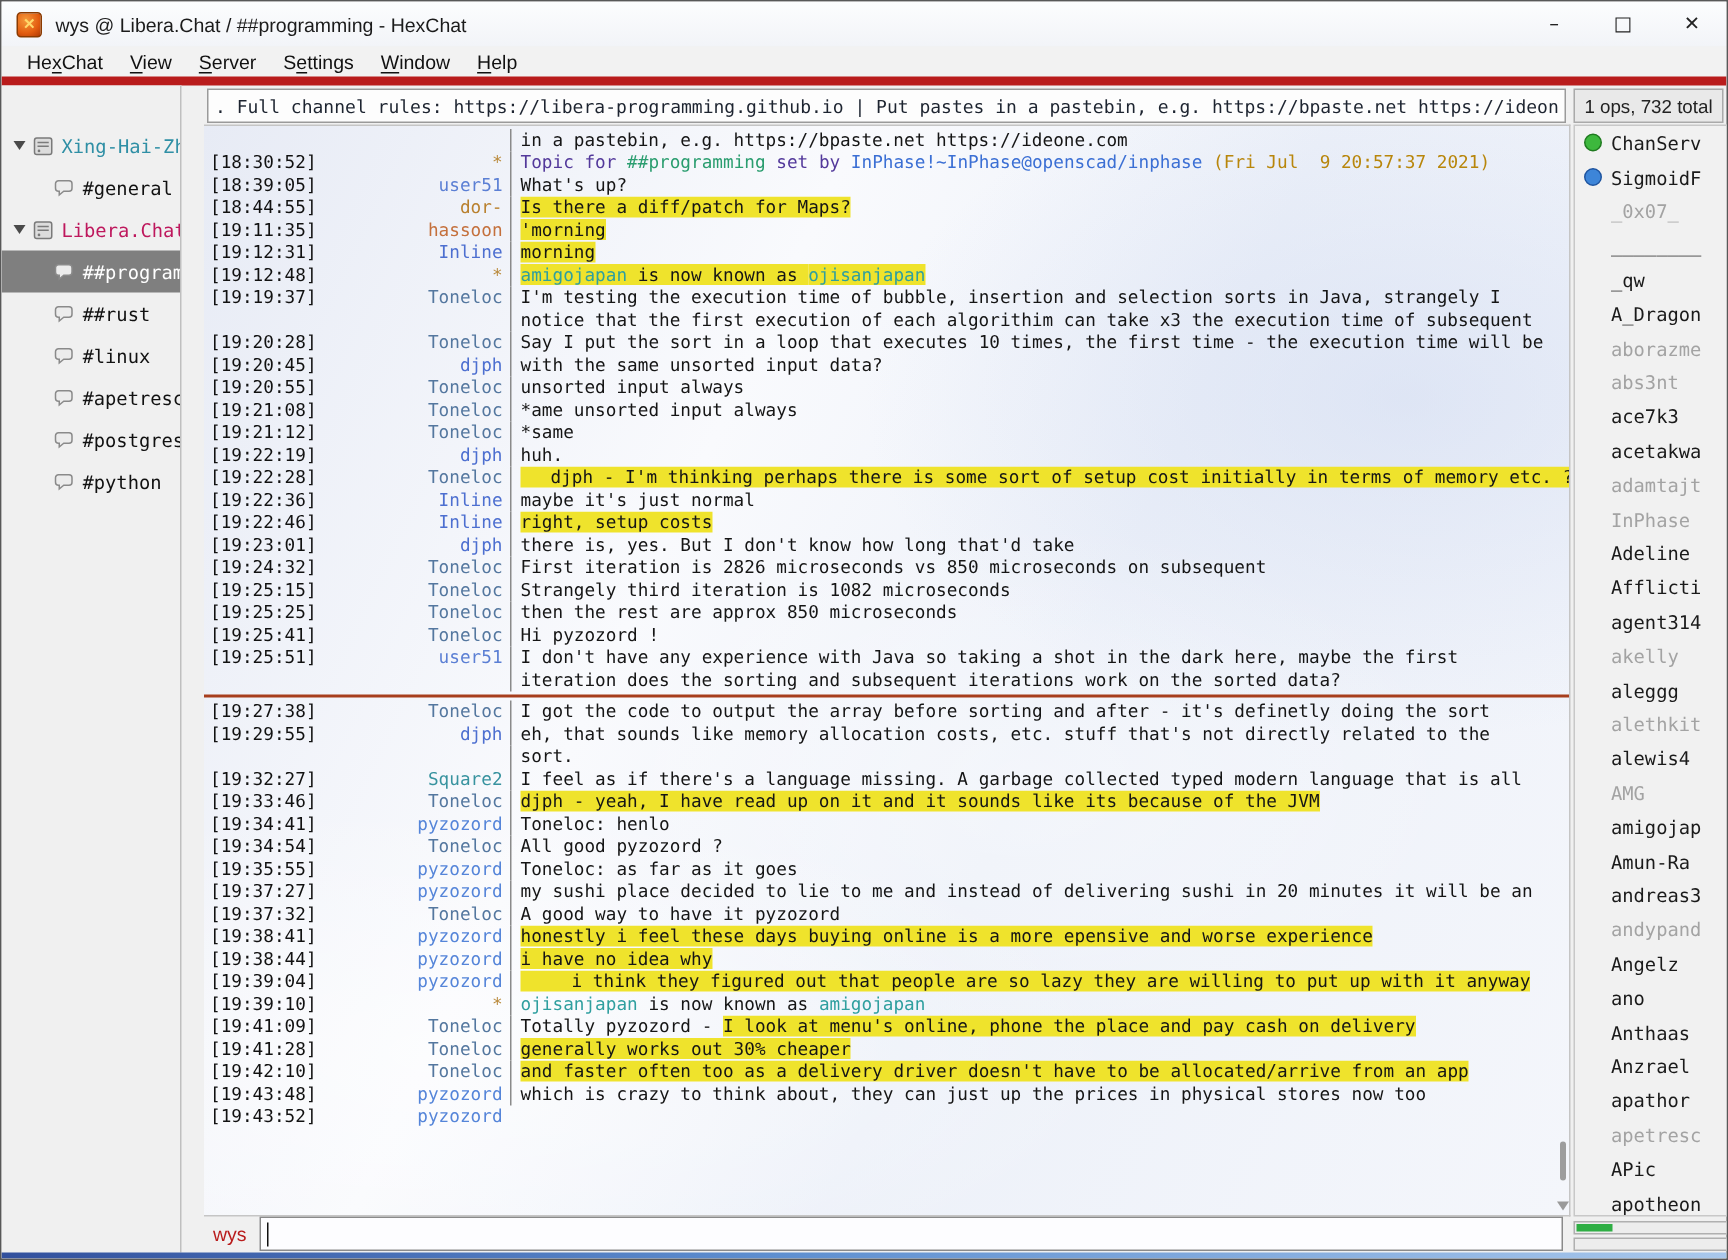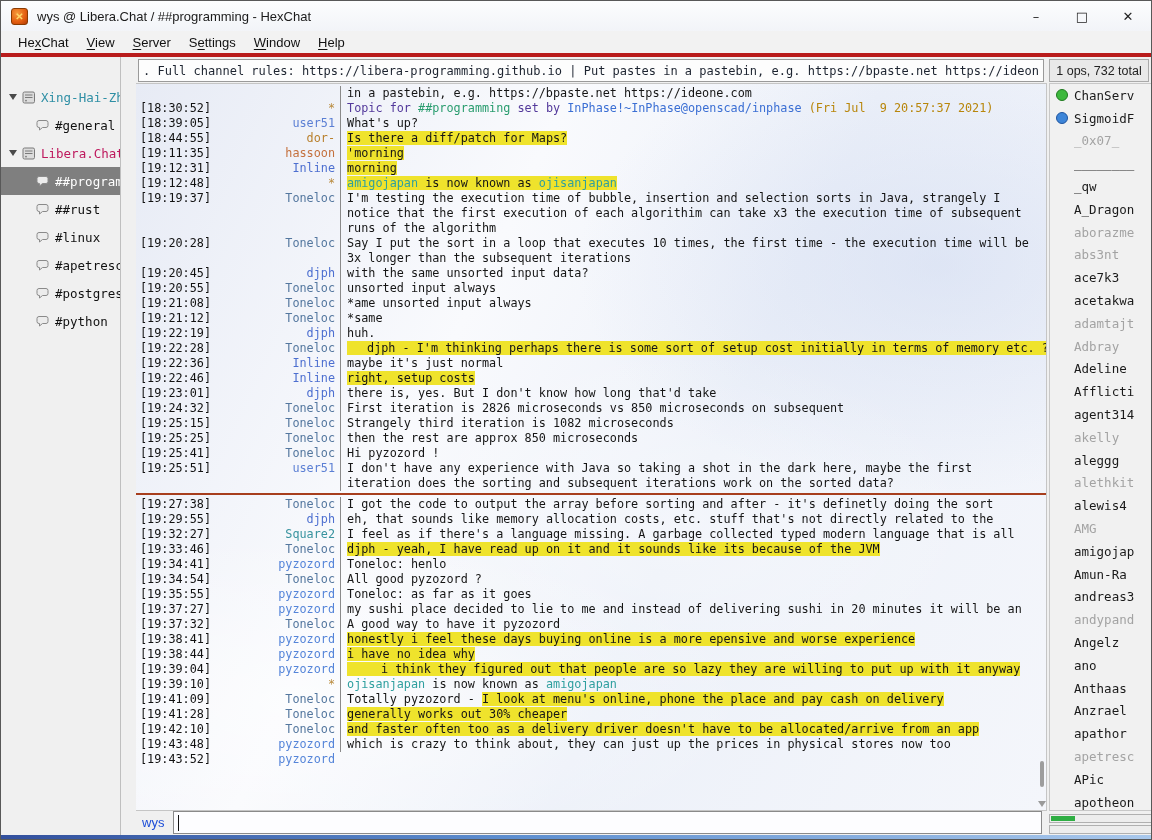--- a/index.html
+++ b/index.html
@@ -14,21 +14,21 @@
     background:radial-gradient(circle at 35% 30%,#f59a3c,#e35d10 60%,#b03a05);
     border:1px solid #8a3a00;display:flex;align-items:center;justify-content:center;
     color:#ffd86b;font-size:10px;font-weight:bold;}
   .title-text{font-size:13px;color:#1b1b1b;}
   .winbtns{margin-left:auto;display:flex;height:100%;}
   .winbtn{width:46px;height:100%;display:flex;align-items:center;justify-content:center;
     font-size:13px;color:#222;font-family:"DejaVu Sans",sans-serif;}
 
   
   .menubar{position:absolute;top:30px;left:0;right:0;height:26px;background:#f2f2f2;
-    display:flex;align-items:center;padding-left:8px;border-bottom:4px solid #b91c1c;}
+    display:flex;align-items:center;padding-left:8px;border-bottom:6px solid #b91c1c;}
   .menu-item{font-size:13px;color:#111;padding:3px 9px;}
   .menu-item u{text-underline-offset:2px;}
 
   
   .topic-input{position:absolute;top:58px;left:137px;width:906px;height:23px;
     border:1px solid #9a9a9a;background:#fdfdfd;color:#1d2430;
     font-family:"DejaVu Sans Mono",monospace;font-size:12px;padding:2px 4px;outline:none;}
   .ops-box{position:absolute;top:58px;left:1048px;width:100px;height:23px;
     border:1px solid #aaa;background:#e9e9e9;display:flex;align-items:center;justify-content:center;
     font-size:12.5px;color:#222;}
@@ -73,21 +73,21 @@
   .udot.green{background:#3db83d;border:1px solid #1f7a1f;}
   .udot.blue{background:#3d85d8;border:1px solid #1f55a0;}
   .udot.none{visibility:hidden;}
   .ul-scroll{position:absolute;right:0;top:0;bottom:0;width:13px;background:#f4f4f4;border-left:1px solid #d8d8d8;}
   .ul-up{position:absolute;top:4px;left:2px;width:0;height:0;
     border-left:4px solid transparent;border-right:4px solid transparent;border-bottom:6px solid #a8a8a8;}
   .ul-thumb{position:absolute;top:16px;left:3px;width:6px;height:90px;background:#c9c9c9;border-radius:3px;}
 
   
   .inputbar{position:absolute;left:135px;bottom:5px;height:23px;right:109px;display:flex;align-items:center;}
-  .nick-label{font-size:13px;color:#1d4ed8;margin:0 9px 0 6px;}
+  .nick-label{font-size:13px;color:#b91c1c;margin:0 9px 0 6px;}
   .msg-entry{flex:1;height:23px;border:1px solid #8a8a8a;background:#fdfdff;position:relative;}
   .caret{position:absolute;left:4px;top:3px;width:1px;height:16px;background:#111;}
 
   
   .meters{position:absolute;left:1048px;width:104px;bottom:3px;height:22px;}
   .meter{height:9px;border:1px solid #b0b0b0;background:#ededed;margin-bottom:2px;position:relative;}
   .meter .fill{position:absolute;left:1px;top:1px;bottom:1px;background:#2fae44;}
 
   .accent{position:absolute;left:0;right:0;bottom:0;height:4px;
     background:linear-gradient(90deg,#32509d,#5e8fd0 45%,#a9c8ec);}
@@ -205,42 +205,40 @@
   <div class="chat" id="chat">
       <div class="chat-row"><div class="ct"></div><div class="cn"></div><div class="cm"><span>in a pastebin, e.g. https://bpaste.net https://ideone.com</span></div></div>
       <div class="chat-row"><div class="ct">[18:30:52]</div><div class="cn" style="color: rgb(185, 138, 60);">*</div><div class="cm"><span style="color: rgb(83, 57, 155);">Topic for </span><span style="color: rgb(42, 157, 111);">##programming</span><span style="color: rgb(83, 57, 155);"> set by </span><span style="color: rgb(59, 111, 212);">InPhase!~InPhase@openscad/inphase</span><span style="color: rgb(184, 134, 11);"> (Fri Jul  9 20:57:37 2021)</span></div></div>
       <div class="chat-row"><div class="ct">[18:39:05]</div><div class="cn" style="color: rgb(91, 127, 212);">user51</div><div class="cm"><span>What's up?</span></div></div>
       <div class="chat-row"><div class="ct">[18:44:55]</div><div class="cn" style="color: rgb(185, 129, 47);">dor-</div><div class="cm"><span style="background-color: rgb(239, 227, 44);">Is there a diff/patch for Maps?</span></div></div>
       <div class="chat-row"><div class="ct">[19:11:35]</div><div class="cn" style="color: rgb(196, 112, 60);">hassoon</div><div class="cm"><span style="background-color: rgb(239, 227, 44);">'morning</span></div></div>
       <div class="chat-row"><div class="ct">[19:12:31]</div><div class="cn" style="color: rgb(77, 111, 208);">Inline</div><div class="cm"><span style="background-color: rgb(239, 227, 44);">morning</span></div></div>
       <div class="chat-row"><div class="ct">[19:12:48]</div><div class="cn" style="color: rgb(185, 138, 60);">*</div><div class="cm"><span style="color: rgb(47, 159, 159); background-color: rgb(239, 227, 44);">amigojapan</span><span style="background-color: rgb(239, 227, 44);"> is now known as </span><span style="color: rgb(47, 159, 159); background-color: rgb(239, 227, 44);">ojisanjapan</span></div></div>
       <div class="chat-row"><div class="ct">[19:19:37]</div><div class="cn" style="color: rgb(84, 119, 159);">Toneloc</div><div class="cm"><span>I'm testing the execution time of bubble, insertion and selection sorts in Java, strangely I</span></div></div>
       <div class="chat-row"><div class="ct"></div><div class="cn"></div><div class="cm"><span>notice that the first execution of each algorithim can take x3 the execution time of subsequent</span></div></div>
-      <div class="chat-row"><div class="ct"></div><div class="cn"></div><div class="cm"><span>runs of the algorithm</span></div></div>
       <div class="chat-row"><div class="ct">[19:20:28]</div><div class="cn" style="color: rgb(84, 119, 159);">Toneloc</div><div class="cm"><span>Say I put the sort in a loop that executes 10 times, the first time - the execution time will be</span></div></div>
-      <div class="chat-row"><div class="ct"></div><div class="cn"></div><div class="cm"><span>3x longer than the subsequent iterations</span></div></div>
       <div class="chat-row"><div class="ct">[19:20:45]</div><div class="cn" style="color: rgb(77, 111, 208);">djph</div><div class="cm"><span>with the same unsorted input data?</span></div></div>
       <div class="chat-row"><div class="ct">[19:20:55]</div><div class="cn" style="color: rgb(84, 119, 159);">Toneloc</div><div class="cm"><span>unsorted input always</span></div></div>
       <div class="chat-row"><div class="ct">[19:21:08]</div><div class="cn" style="color: rgb(84, 119, 159);">Toneloc</div><div class="cm"><span>*ame unsorted input always</span></div></div>
       <div class="chat-row"><div class="ct">[19:21:12]</div><div class="cn" style="color: rgb(84, 119, 159);">Toneloc</div><div class="cm"><span>*same</span></div></div>
       <div class="chat-row"><div class="ct">[19:22:19]</div><div class="cn" style="color: rgb(77, 111, 208);">djph</div><div class="cm"><span>huh.</span></div></div>
       <div class="chat-row"><div class="ct">[19:22:28]</div><div class="cn" style="color: rgb(84, 119, 159);">Toneloc</div><div class="cm"><span style="background-color: rgb(239, 227, 44); padding-left: 20px;">djph - I'm thinking perhaps there is some sort of setup cost initially in terms of memory etc. ?</span></div></div>
       <div class="chat-row"><div class="ct">[19:22:36]</div><div class="cn" style="color: rgb(77, 111, 208);">Inline</div><div class="cm"><span>maybe it's just normal</span></div></div>
       <div class="chat-row"><div class="ct">[19:22:46]</div><div class="cn" style="color: rgb(77, 111, 208);">Inline</div><div class="cm"><span style="background-color: rgb(239, 227, 44);">right, setup costs</span></div></div>
       <div class="chat-row"><div class="ct">[19:23:01]</div><div class="cn" style="color: rgb(77, 111, 208);">djph</div><div class="cm"><span>there is, yes. But I don't know how long that'd take</span></div></div>
       <div class="chat-row"><div class="ct">[19:24:32]</div><div class="cn" style="color: rgb(84, 119, 159);">Toneloc</div><div class="cm"><span>First iteration is 2826 microseconds vs 850 microseconds on subsequent</span></div></div>
       <div class="chat-row"><div class="ct">[19:25:15]</div><div class="cn" style="color: rgb(84, 119, 159);">Toneloc</div><div class="cm"><span>Strangely third iteration is 1082 microseconds</span></div></div>
       <div class="chat-row"><div class="ct">[19:25:25]</div><div class="cn" style="color: rgb(84, 119, 159);">Toneloc</div><div class="cm"><span>then the rest are approx 850 microseconds</span></div></div>
       <div class="chat-row"><div class="ct">[19:25:41]</div><div class="cn" style="color: rgb(84, 119, 159);">Toneloc</div><div class="cm"><span>Hi pyzozord !</span></div></div>
       <div class="chat-row"><div class="ct">[19:25:51]</div><div class="cn" style="color: rgb(91, 127, 212);">user51</div><div class="cm"><span>I don't have any experience with Java so taking a shot in the dark here, maybe the first</span></div></div>
       <div class="chat-row"><div class="ct"></div><div class="cn"></div><div class="cm"><span>iteration does the sorting and subsequent iterations work on the sorted data?</span></div></div>
       <div class="chat-sep"></div>
       <div class="chat-row"><div class="ct">[19:27:38]</div><div class="cn" style="color: rgb(84, 119, 159);">Toneloc</div><div class="cm"><span>I got the code to output the array before sorting and after - it's definetly doing the sort</span></div></div>
       <div class="chat-row"><div class="ct">[19:29:55]</div><div class="cn" style="color: rgb(77, 111, 208);">djph</div><div class="cm"><span>eh, that sounds like memory allocation costs, etc. stuff that's not directly related to the</span></div></div>
-      <div class="chat-row"><div class="ct"></div><div class="cn"></div></div>
+      <div class="chat-row"><div class="ct"></div><div class="cn"></div><div class="cm"><span>sort.</span></div></div>
       <div class="chat-row"><div class="ct">[19:32:27]</div><div class="cn" style="color: rgb(56, 147, 159);">Square2</div><div class="cm"><span>I feel as if there's a language missing. A garbage collected typed modern language that is all</span></div></div>
       <div class="chat-row"><div class="ct"></div><div class="cn"></div></div>
       <div class="chat-row"><div class="ct">[19:33:46]</div><div class="cn" style="color: rgb(84, 119, 159);">Toneloc</div><div class="cm"><span style="background-color: rgb(239, 227, 44);">djph - yeah, I have read up on it and it sounds like its because of the JVM</span></div></div>
       <div class="chat-row"><div class="ct">[19:34:41]</div><div class="cn" style="color: rgb(85, 133, 217);">pyzozord</div><div class="cm"><span>Toneloc: henlo</span></div></div>
       <div class="chat-row"><div class="ct">[19:34:54]</div><div class="cn" style="color: rgb(84, 119, 159);">Toneloc</div><div class="cm"><span>All good pyzozord ?</span></div></div>
       <div class="chat-row"><div class="ct">[19:35:55]</div><div class="cn" style="color: rgb(85, 133, 217);">pyzozord</div><div class="cm"><span>Toneloc: as far as it goes</span></div></div>
       <div class="chat-row"><div class="ct">[19:37:27]</div><div class="cn" style="color: rgb(85, 133, 217);">pyzozord</div><div class="cm"><span>my sushi place decided to lie to me and instead of delivering sushi in 20 minutes it will be an</span></div></div>
       <div class="chat-row"><div class="ct">[19:37:32]</div><div class="cn" style="color: rgb(84, 119, 159);">Toneloc</div><div class="cm"><span>A good way to have it pyzozord</span></div></div>
       <div class="chat-row"><div class="ct">[19:38:41]</div><div class="cn" style="color: rgb(85, 133, 217);">pyzozord</div><div class="cm"><span style="background-color: rgb(239, 227, 44);">honestly i feel these days buying online is a more epensive and worse experience</span></div></div>
       <div class="chat-row"><div class="ct">[19:38:44]</div><div class="cn" style="color: rgb(85, 133, 217);">pyzozord</div><div class="cm"><span style="background-color: rgb(239, 227, 44);">i have no idea why</span></div></div>
@@ -298,21 +296,21 @@
         <div class="user-row">
           <div class="udot none"></div>
           <span class="uname">acetakwa</span>
         </div>
         <div class="user-row away">
           <div class="udot none"></div>
           <span class="uname">adamtajt</span>
         </div>
         <div class="user-row away">
           <div class="udot none"></div>
-          <span class="uname">Adbray</span>
+          <span class="uname">InPhase</span>
         </div>
         <div class="user-row">
           <div class="udot none"></div>
           <span class="uname">Adeline</span>
         </div>
         <div class="user-row">
           <div class="udot none"></div>
           <span class="uname">Afflicti</span>
         </div>
         <div class="user-row">

